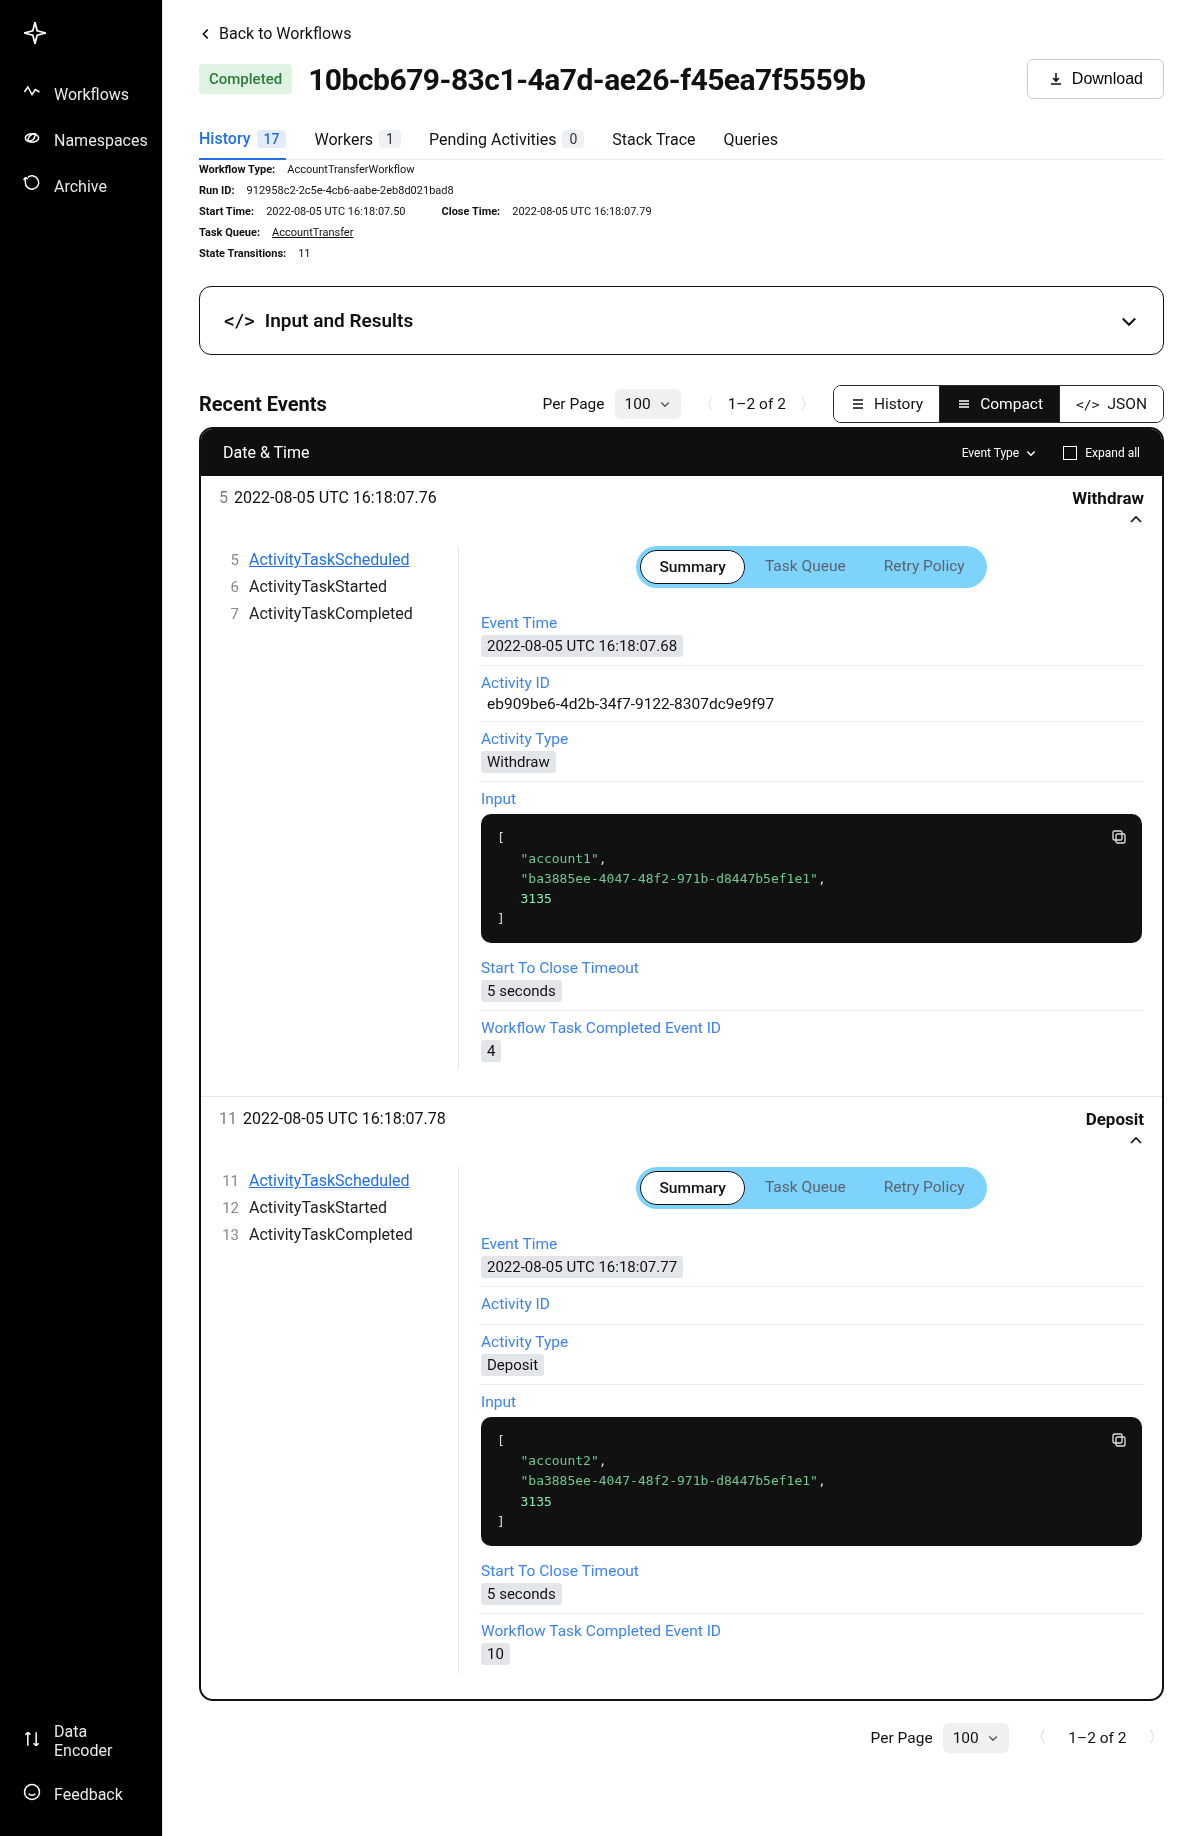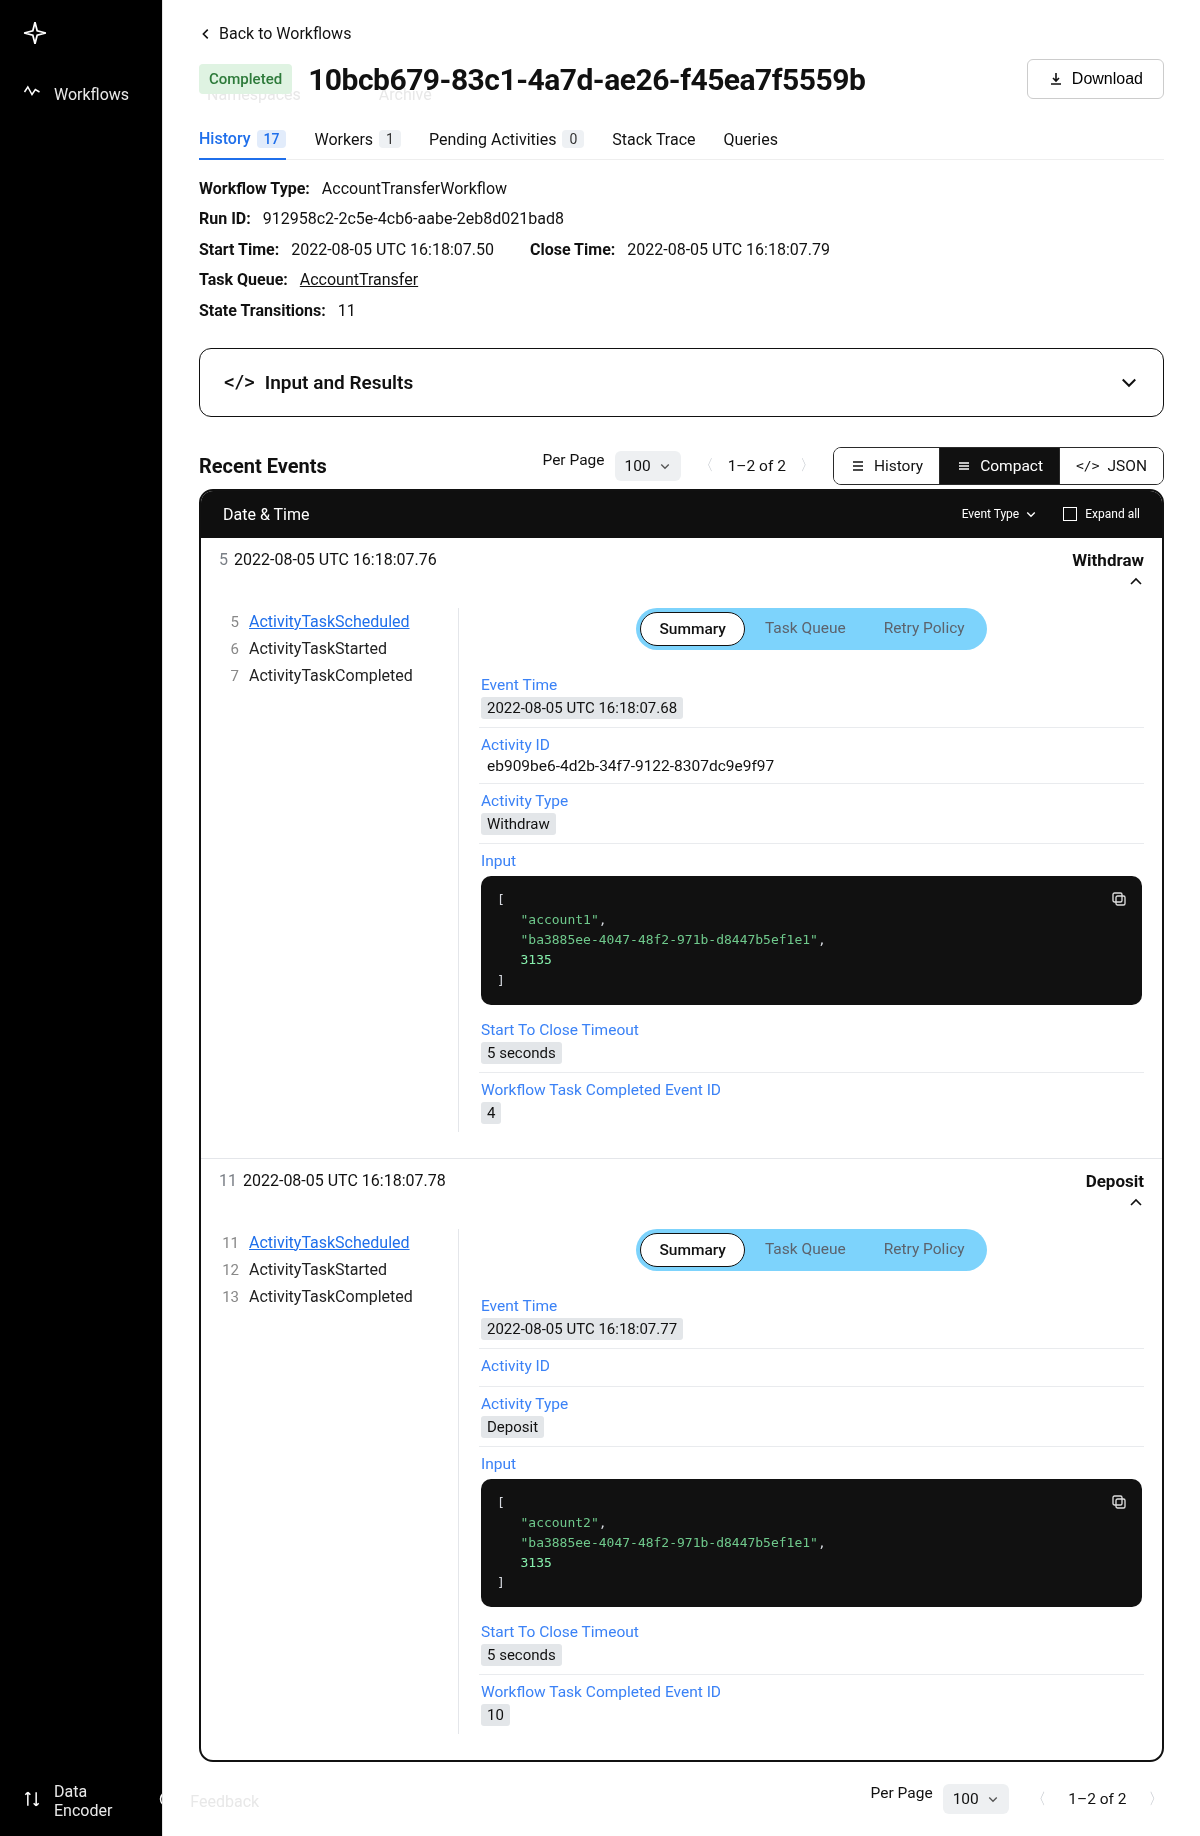--- a/index.html
+++ b/index.html
@@ -1,48 +1,48 @@
 <!DOCTYPE html>
 <html><head>
 <meta charset="utf-8">
 <style>
   * { box-sizing: border-box; }
   html, body { margin:0; padding:0; font-family: -apple-system, BlinkMacSystemFont, "Segoe UI", Roboto, Helvetica, Arial, sans-serif; color:#111; background:#fff; }
   .app { display:flex; width:1200px; min-height:1836px; }
   .sidebar { width:162px; background:#000; color:#fff; display:flex; flex-direction:column; justify-content:space-between; padding:20px 0; }
   .sidebar .logo { padding:0 22px 22px 22px; }
   .sidebar .logo svg { width:26px; height:26px; }
-  .nav-group { display:flex; flex-direction:row; gap:2px; }
+  .nav-group { display:flex; flex-direction:column; gap:2px; }
   .nav-item { display:flex; align-items:center; gap:12px; padding:10px 22px; font-size:16px; color:#e8e8e8; cursor:pointer; }
   .nav-item svg { width:20px; height:20px; flex:0 0 20px; }
   .main { flex:1; padding:24px 36px 36px 36px; border-left:1px solid #e5e5e5; }
   .back-link { display:flex; align-items:center; gap:6px; font-size:16px; color:#111; cursor:pointer; }
   .back-link svg { width:14px; height:14px; }
   .header-row { display:flex; justify-content:space-between; align-items:center; margin-top:16px; }
   .title-block { display:flex; align-items:center; gap:16px; }
   .status-pill { background:#dff3e2; color:#2d7a3a; padding:6px 10px; border-radius:4px; font-size:15px; font-weight:500; }
   .workflow-id { font-size:30px; font-weight:700; font-family: "Segoe UI", Roboto, sans-serif; letter-spacing:-0.5px; }
   .download-btn { display:flex; align-items:center; gap:8px; border:1px solid #ccc; border-radius:6px; background:#fff; padding:10px 20px; font-size:16px; cursor:pointer; }
   .download-btn svg { width:16px; height:16px; }
   .tabs { display:flex; gap:28px; border-bottom:1px solid #eee; margin-top:30px; }
   .tab { display:flex; align-items:center; gap:6px; padding:0 0 10px 0; font-size:16px; color:#111; cursor:pointer; }
   .tab.active { color:#1f6feb; border-bottom:2px solid #1f6feb; margin-bottom:-1px; font-weight:500; }
   .tab .badge { background:#eef1f4; color:#333; padding:1px 7px; border-radius:4px; font-size:14px; }
   .tab.active .badge { background:#e2ecfb; color:#1f6feb; }
-  .meta { margin-top:14px; font-size:16px; line-height:1.9; }
+  .meta { font-size:11px; line-height:1.9; }
   .meta-row { display:flex; gap:10px; flex-wrap:wrap; }
   .meta-label { font-weight:700; margin-right:2px; }
   .meta-link { text-decoration:underline; cursor:pointer; }
   .panel { border:1px solid #111; border-radius:12px; padding:22px 24px; margin-top:22px; display:flex; justify-content:space-between; align-items:center; cursor:pointer; }
   .panel-title { display:flex; align-items:center; gap:10px; font-size:19px; font-weight:600; }
   .panel-title .code-icon { font-family:monospace; font-size:17px; }
   .toolbar { display:flex; justify-content:space-between; align-items:center; margin-top:30px; }
   .toolbar h2 { margin:0; font-size:20px; font-weight:700; }
   .toolbar-right { display:flex; align-items:center; gap:18px; }
-  .perpage { display:flex; gap:10px; font-size:15.5px; }
+  .perpage { display:flex; align-items:center; gap:10px; font-size:15.5px; }
   .perpage-select { display:flex; align-items:center; gap:8px; background:#eef0f2; border-radius:6px; padding:6px 10px; font-size:15.5px; cursor:pointer; }
   .pager { display:flex; align-items:center; gap:14px; font-size:15.5px; }
   .pager .arrow { color:#c5c9cf; cursor:pointer; font-size:15px; }
   .seg { display:flex; border:1px solid #2a2a2a; border-radius:8px; overflow:hidden; }
   .seg-btn { display:flex; align-items:center; gap:8px; padding:9px 16px; font-size:15.5px; cursor:pointer; border-right:1px solid #2a2a2a; background:#fff; }
   .seg-btn:last-child { border-right:none; }
   .seg-btn svg { width:16px; height:16px; }
   .seg-btn.active { background:#111; color:#fff; }
   .seg-btn.active svg path, .seg-btn.active svg rect, .seg-btn.active svg line { stroke:#fff; }
   .events { border:2px solid #111; border-radius:14px; margin-top:4px; overflow:hidden; }

